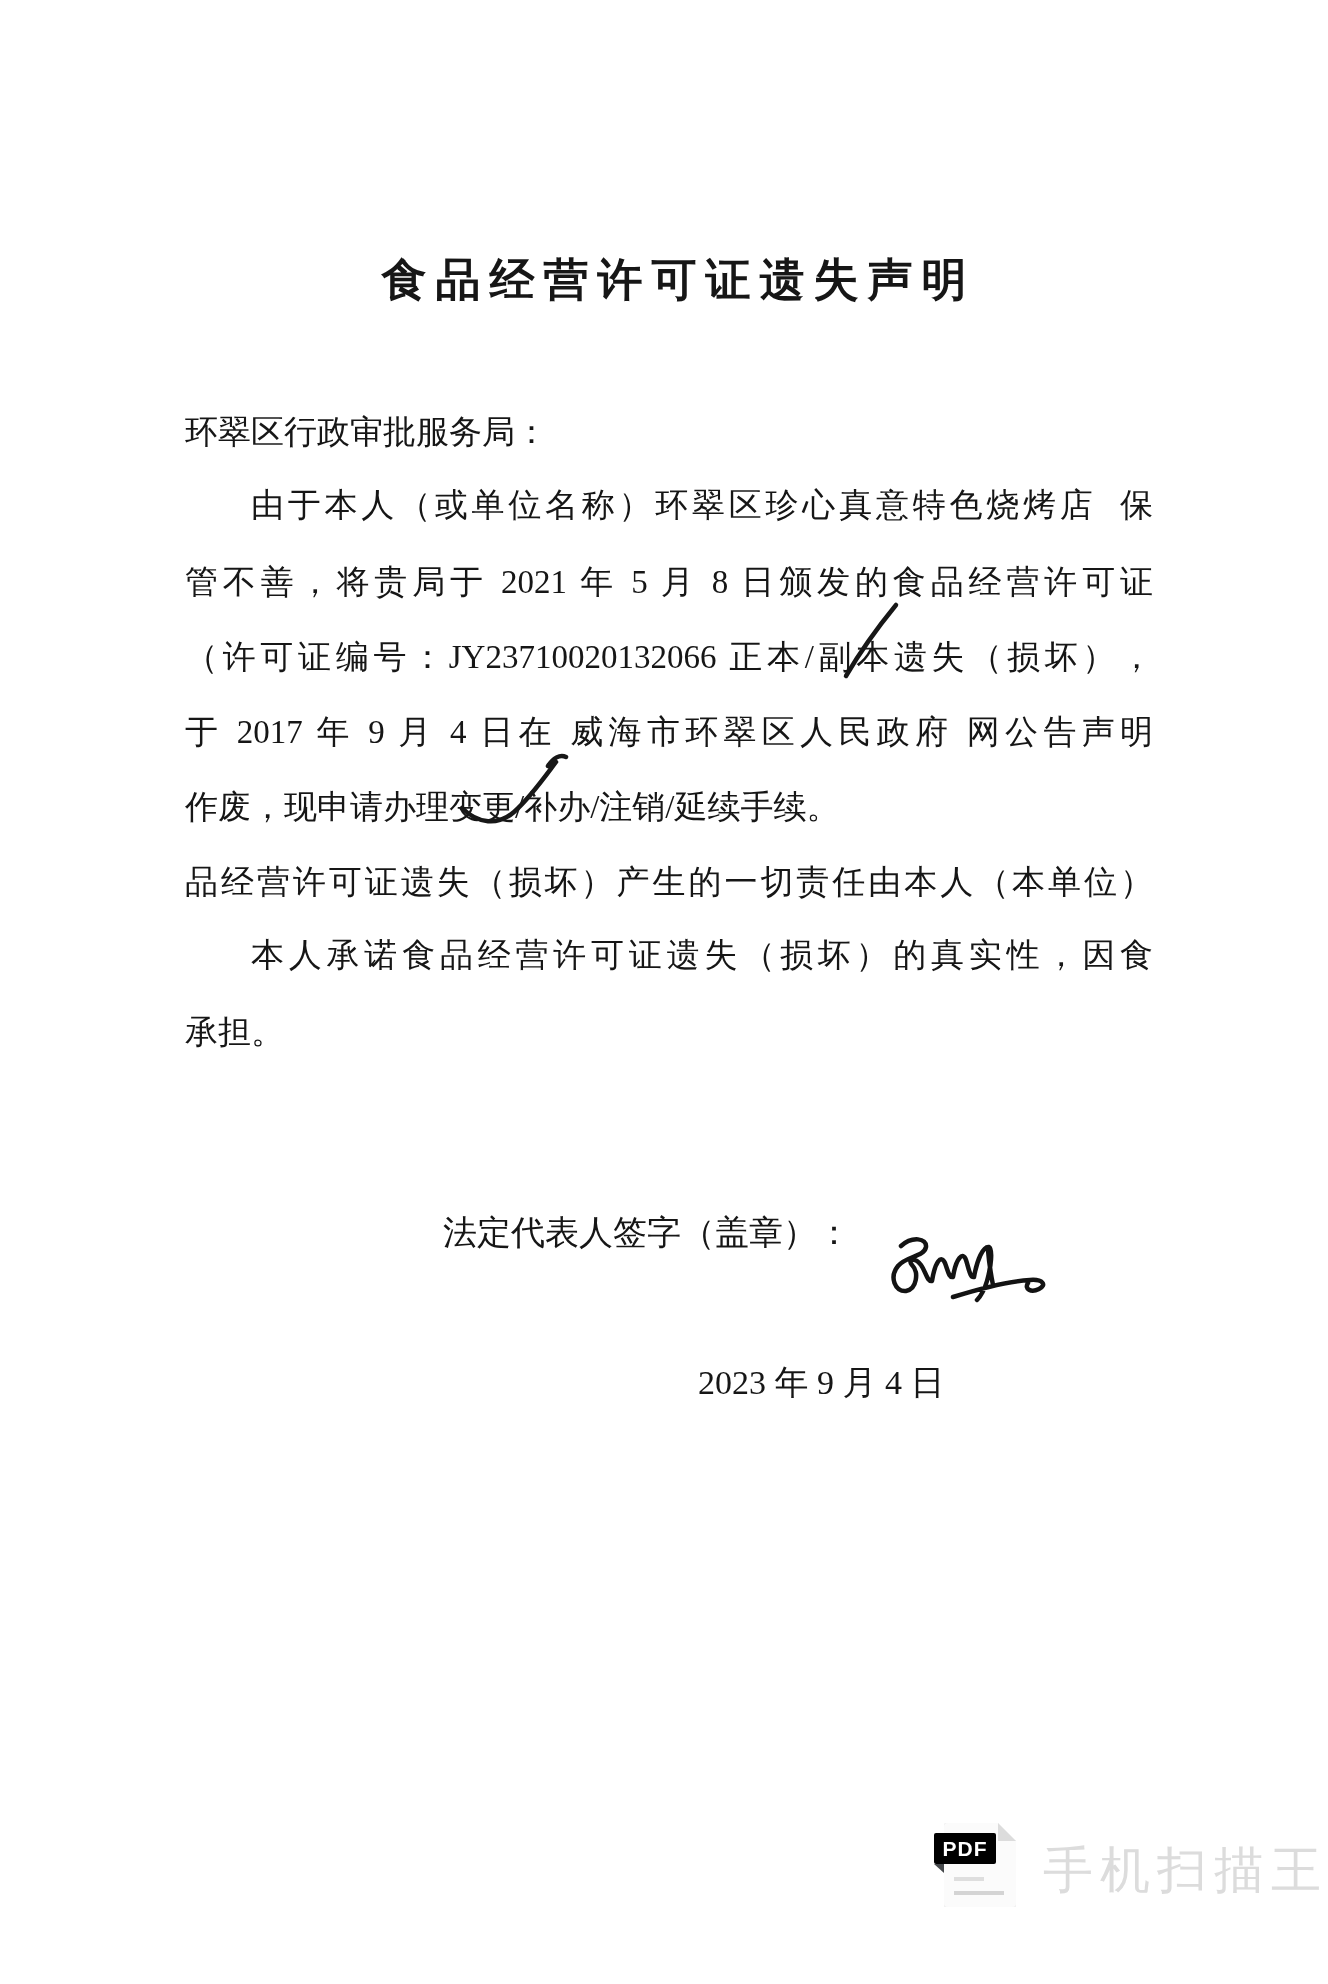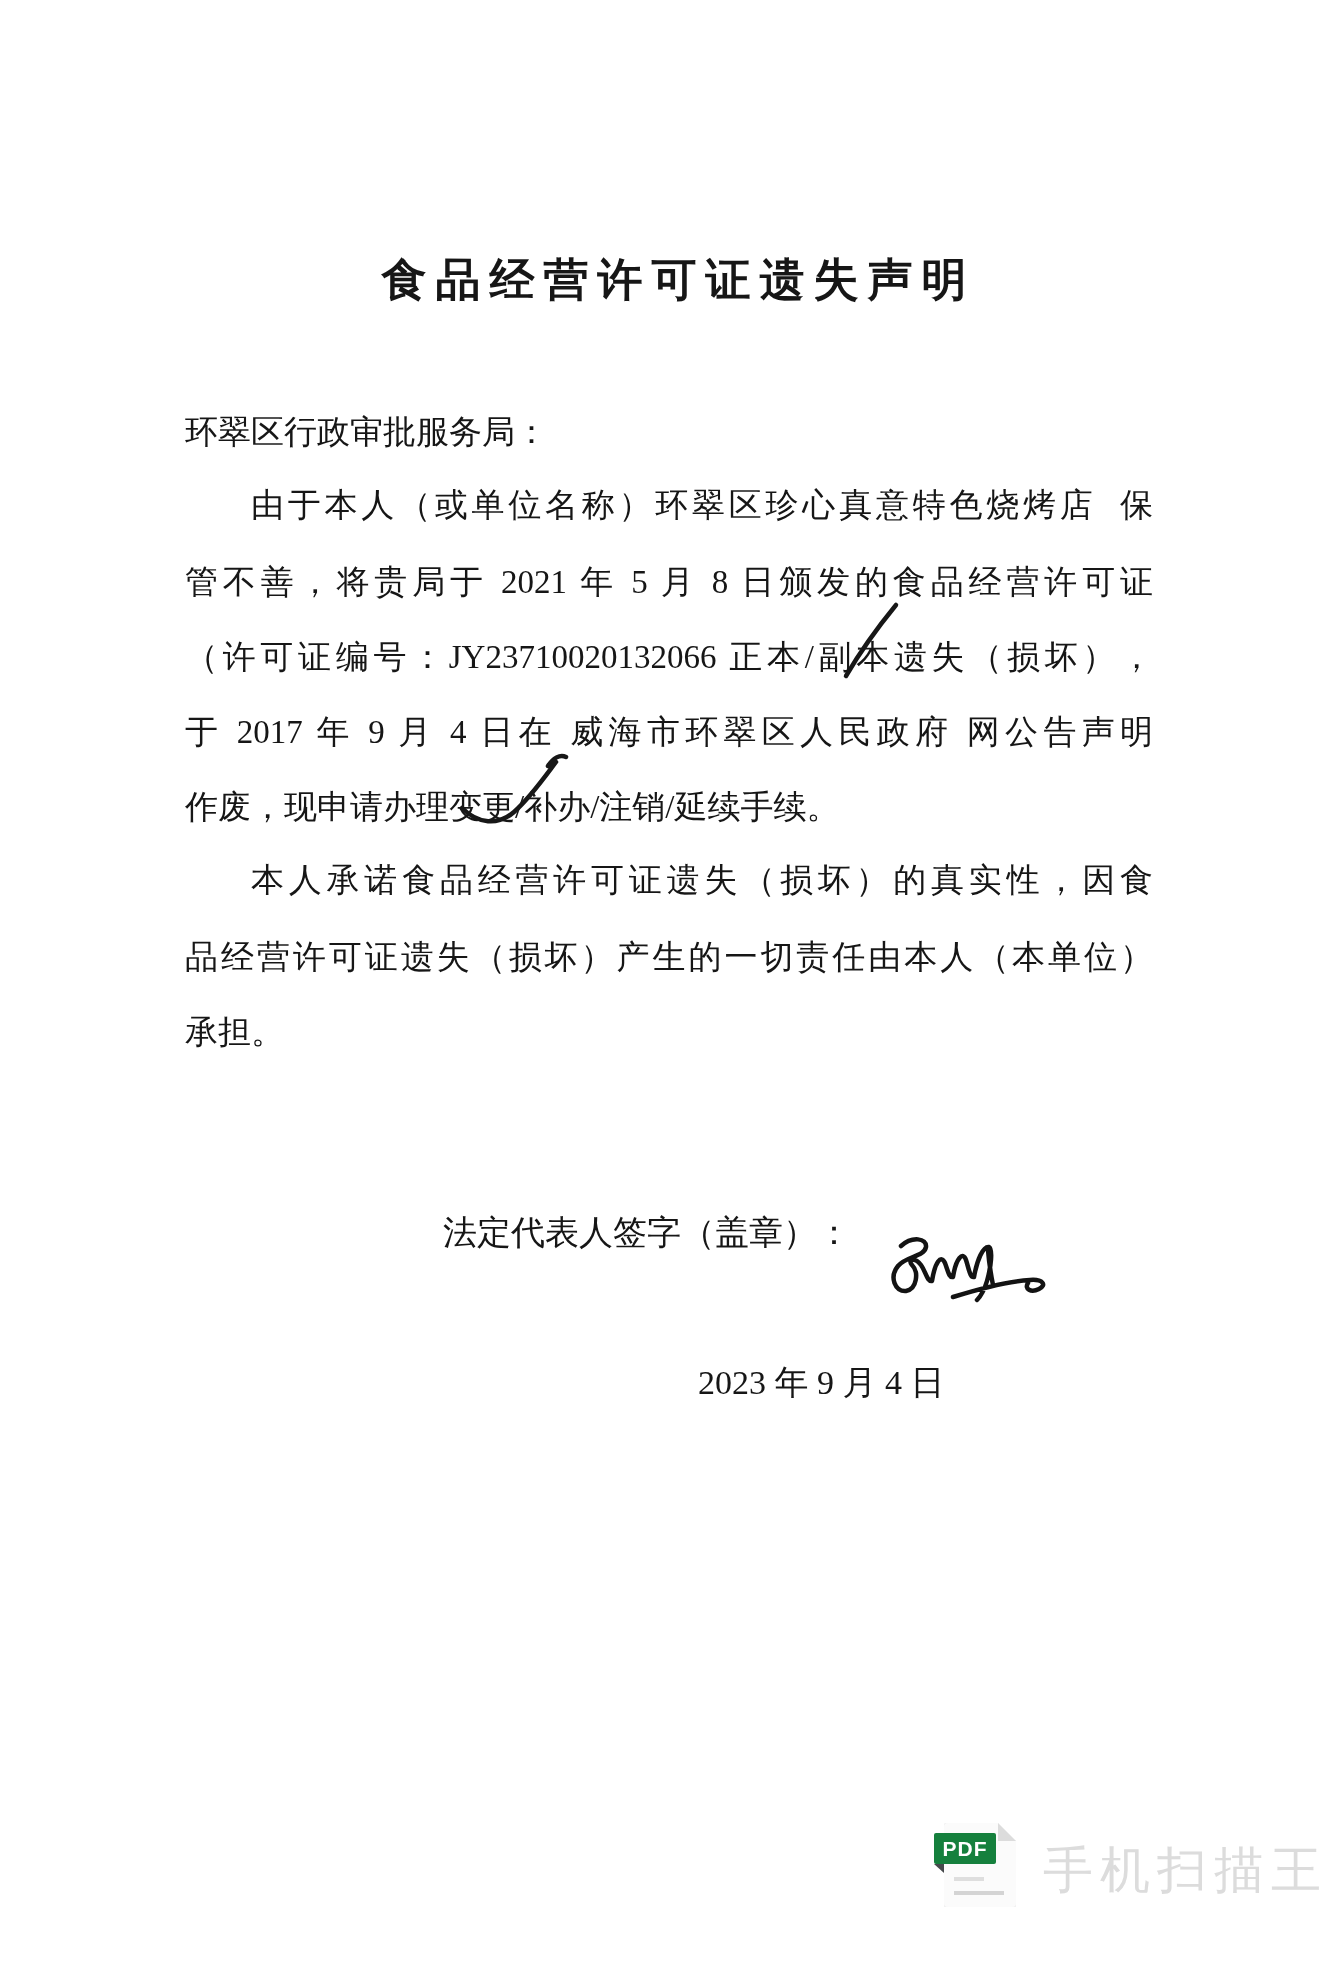--- a/index.html
+++ b/index.html
@@ -84,21 +84,21 @@
   }
   .pdf-fold{
     position:absolute;left:68px;top:8px;
     width:18px;height:18px;
     background:#dcdcdc;
     clip-path:polygon(0 0, 100% 100%, 0 100%);
   }
   .pdf-badge{
     position:absolute;left:4px;top:18px;
     width:62px;height:31px;
-    background:#15803d;
+    background:#000000;
     border-radius:2px;
     color:#ffffff;
     font-family:"Liberation Sans","DejaVu Sans",sans-serif;
     font-weight:700;
     font-size:21px;
     line-height:31px;
     text-align:center;
     letter-spacing:1px;
   }
   .pdf-badge-fold{
@@ -131,22 +131,22 @@
 
   <div class="doc-title">食品经营许可证遗失声明</div>
 
   <div class="body-block">
     <div class="line">环翠区行政审批服务局：</div>
     <div class="line indent justify">由于本人（或单位名称）环翠区珍心真意特色烧烤店 保</div>
     <div class="line justify">管不善，将贵局于 2021 年 5 月 8 日颁发的食品经营许可证</div>
     <div class="line justify">（许可证编号：JY23710020132066 正本/副本遗失（损坏），</div>
     <div class="line justify">于 2017 年 9 月 4 日在 威海市环翠区人民政府 网公告声明</div>
     <div class="line">作废，现申请办理变更/补办/注销/延续手续。</div>
+    <div class="line justify">品经营许可证遗失（损坏）产生的一切责任由本人（本单位）</div>
     <div class="line indent justify">本人承诺食品经营许可证遗失（损坏）的真实性，因食</div>
-    <div class="line justify">品经营许可证遗失（损坏）产生的一切责任由本人（本单位）</div>
     <div class="line">承担。</div>
   </div>
 
   <div class="sig-row">法定代表人签字（盖章）：</div>
 
   <div class="date-row">2023 年 9 月 4 日</div>
 
   <svg class="ink-overlay" viewBox="0 0 1328 1984" xmlns="http://www.w3.org/2000/svg">
 
     <path d="M 846 676 C 860 652, 878 627, 896 605" fill="none" stroke="#171717" stroke-width="4.5" stroke-linecap="round"></path>

